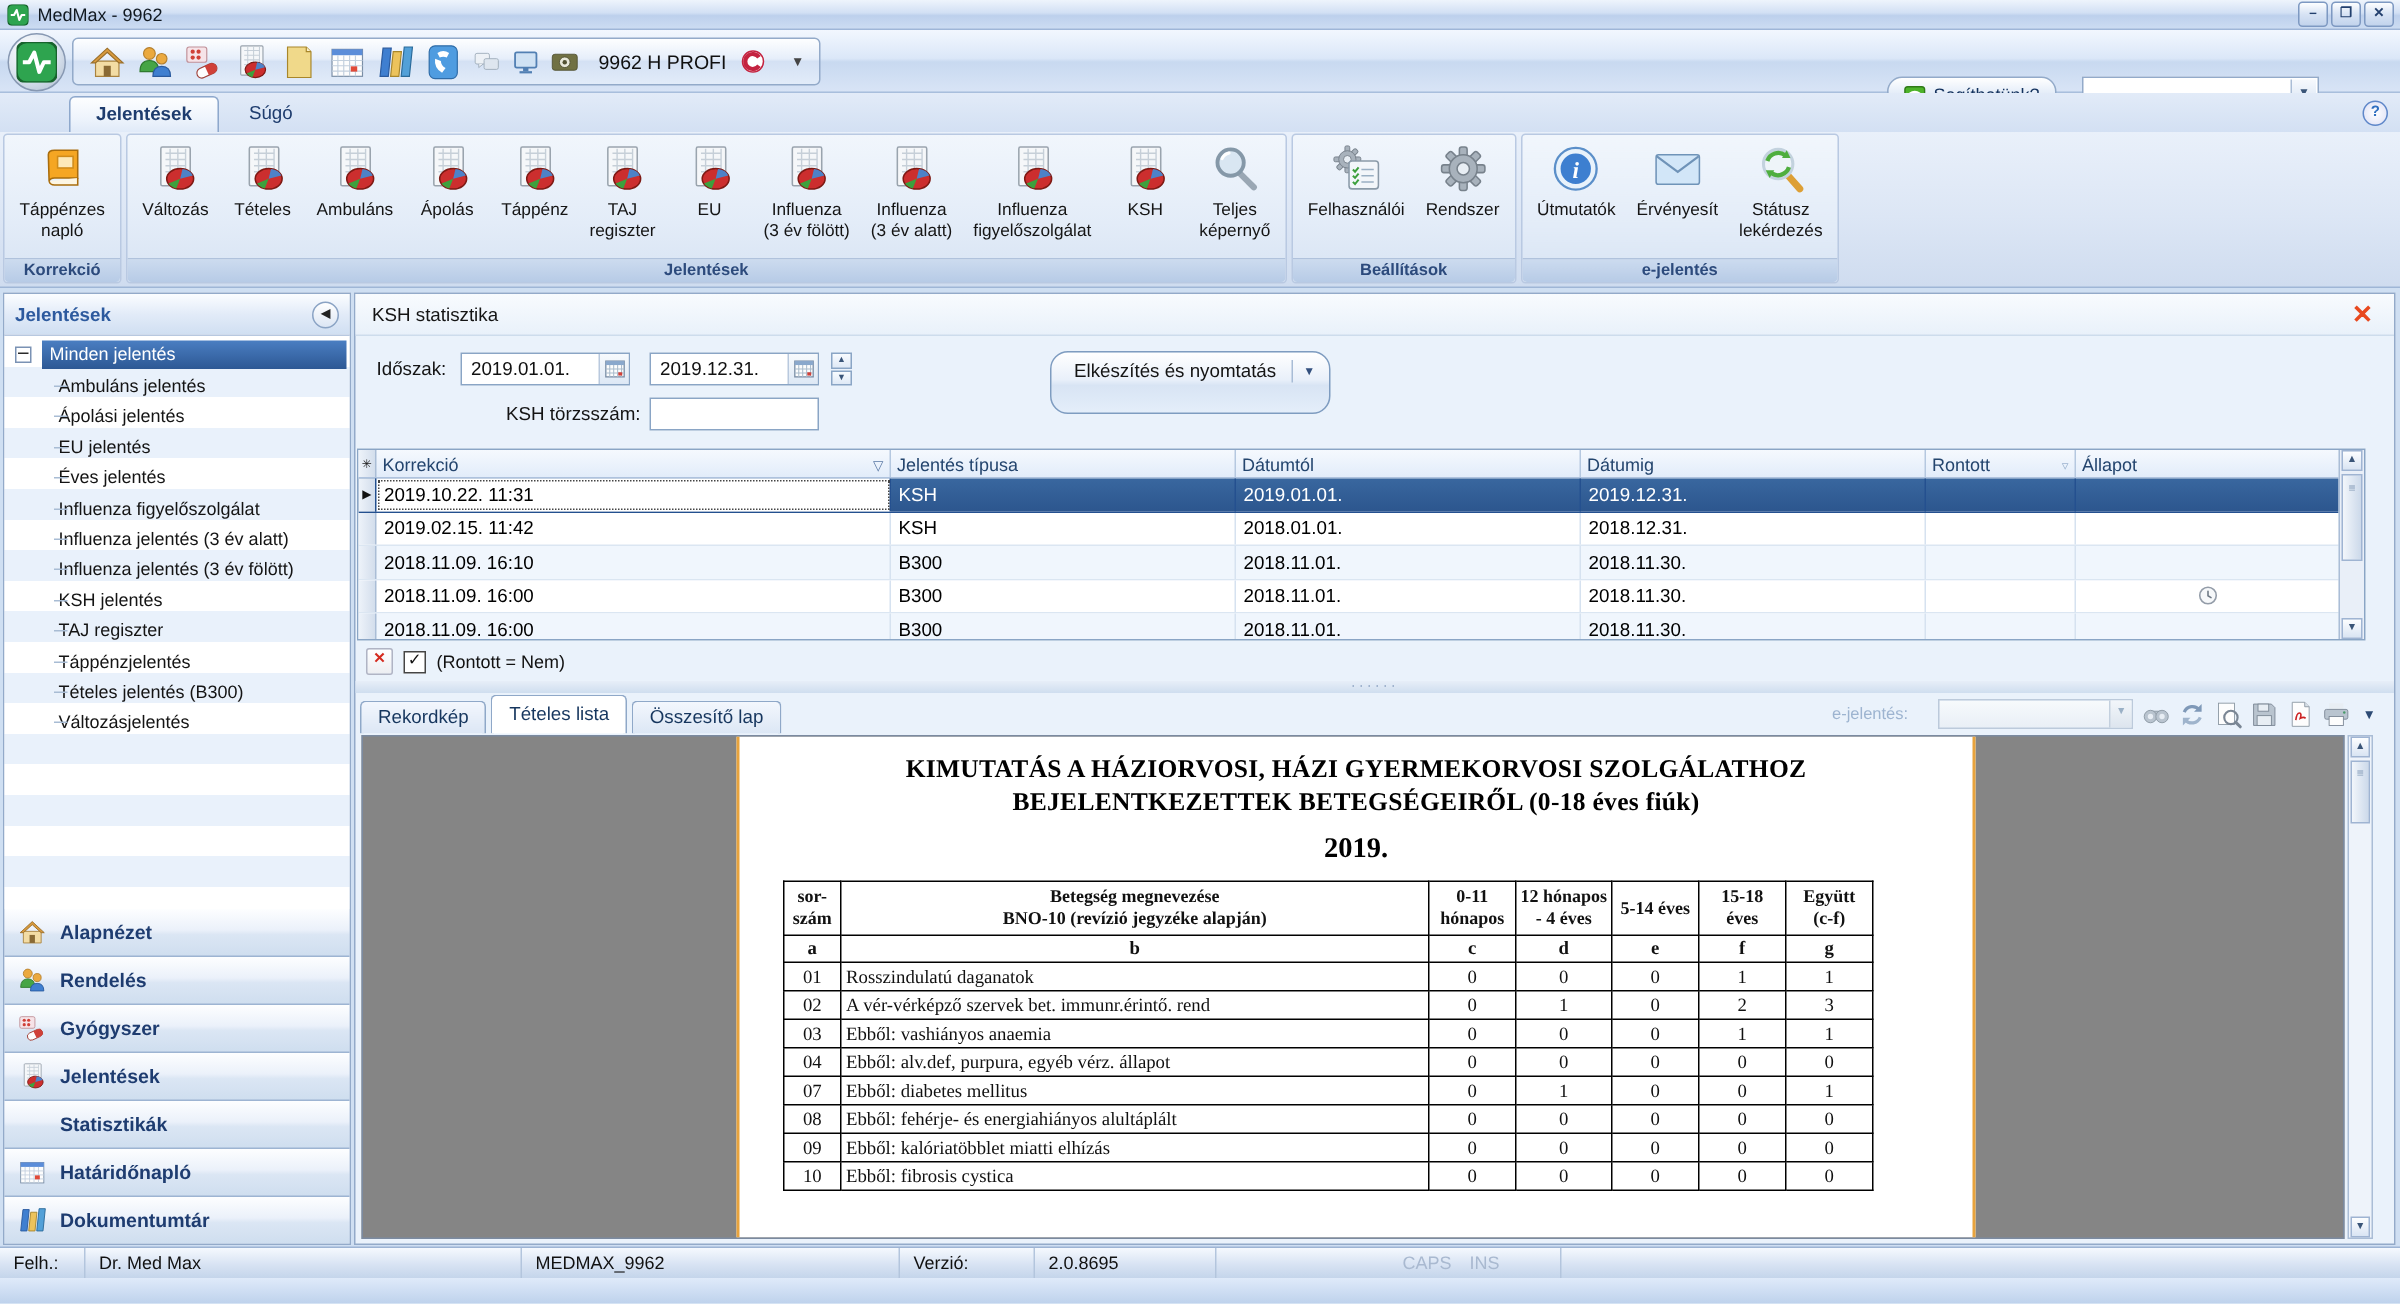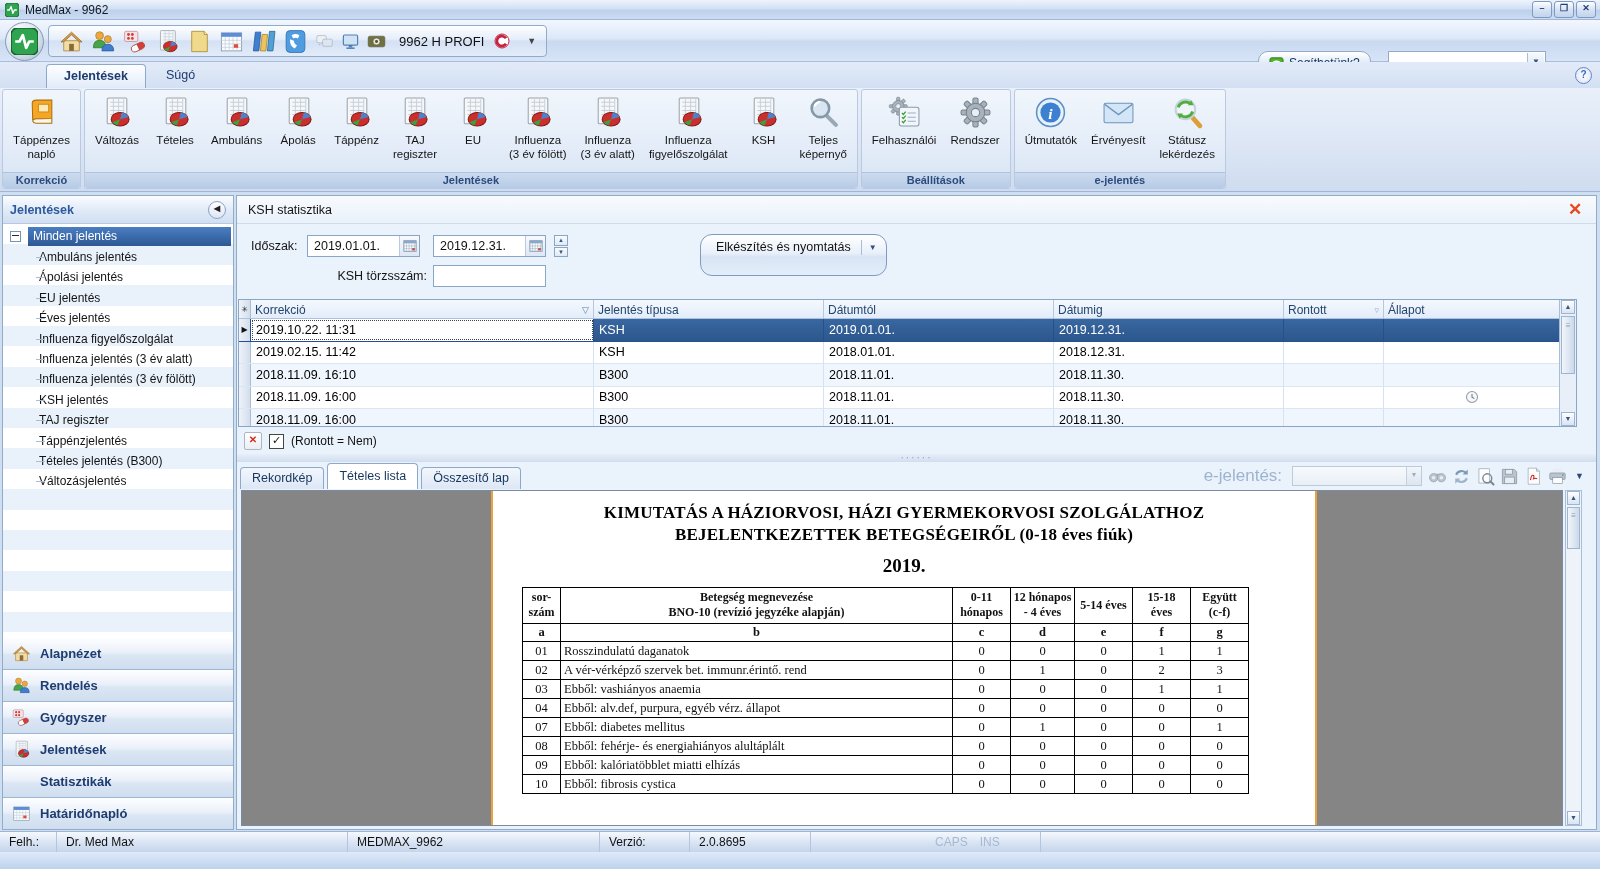--- a/index.html
+++ b/index.html
@@ -144,21 +144,21 @@
   .cbx{width:13px;height:13px;border:1px solid #454545;background:#fff;font-size:11px;line-height:11px;
     text-align:center;color:#111;}
   .splitter{position:absolute;left:0;right:0;top:258px;height:8px;background:linear-gradient(#e7eef8,#cfdeef);}
   .splitter::after{content:'······';display:block;text-align:center;color:#8aa0c0;font-size:10px;line-height:7px;letter-spacing:2px;}
   
   .viewtabs{position:absolute;left:3px;top:267px;right:0;height:26px;display:flex;align-items:flex-end;}
   .vtab{height:21px;line-height:20px;padding:0 11px;border:1px solid #8fa8c8;border-bottom:none;
     border-radius:4px 4px 0 0;background:linear-gradient(#f3f7fd,#dce7f5);margin-right:3px;color:#16365e;font-size:12.5px;}
   .vtab.active{height:25px;line-height:24px;background:#fff;z-index:2;}
   .ejrow{position:absolute;right:12px;top:270px;display:flex;align-items:center;gap:6px;}
-  .ejlabel{color:#9db4d0;font-size:17px;margin-right:4px;}
+  .ejlabel{color:#9db4d0;font-size:11px;margin-right:14px;}
   .ejcombo{width:128px;height:18px;background:linear-gradient(#f7fafc,#e9eff6);border:1px solid #bccadb;position:relative;}
   .ejcombo .caretbtn{position:absolute;right:0;top:0;bottom:0;width:14px;background:linear-gradient(#f2f6fa,#dde5ee);
     border-left:1px solid #c3d0de;font-size:7px;color:#9ab0c6;text-align:center;line-height:16px;}
   .pticon{width:19px;height:19px;}
   .ptcaret{font-size:9px;color:#2c4a74;margin-left:2px;}
   
   .preview{position:absolute;left:4px;top:294px;right:33px;bottom:3px;background:#858585;
     border:1px solid #7b8aa0;box-sizing:border-box;overflow:hidden;display:flex;}
   .page{margin-left:249px;width:826px;background:#fff;border-left:2px solid #e8a33d;border-right:2px solid #e8a33d;
     box-sizing:border-box;padding-top:11px;flex:0 0 auto;}
@@ -671,20 +671,30 @@
       <div class="navbtn">
         <span class="icon ">
           <svg viewBox="0 0 32 32">
             <rect x="3" y="5" width="26" height="23" fill="#fdfdfd" stroke="#7a8ea6"></rect>
             <rect x="3" y="5" width="26" height="5" fill="#5b8dd9"></rect>
             <path d="M8 10v18M13 10v18M18 10v18M23 10v18M3 14.5h26M3 19h26M3 23.5h26" stroke="#c3d0de" stroke-width="1"></path>
             <rect x="19" y="19.5" width="5.5" height="4.5" fill="#e04a38"></rect>
           </svg>
         </span>
         <span>Határidőnapló</span>
+      </div>
+      <div class="navbtn">
+        <span class="icon ">
+          <svg viewBox="0 0 32 32">
+            <rect x="6" y="4" width="7" height="24" fill="#3f7fd0" stroke="#2a5a9e" transform="skewX(-6)"></rect>
+            <rect x="15" y="7" width="7" height="21" fill="#ecc35c" stroke="#a8862a" transform="skewX(-6)"></rect>
+            <rect x="24" y="3" width="7" height="25" fill="#52a0d8" stroke="#2a6a9a" transform="skewX(-6)"></rect>
+          </svg>
+        </span>
+        <span>Dokumentumtár</span>
       </div>
     </div>
 </div>
 
 <div class="mainpanel">
   <div class="mphead">
     <span>KSH statisztika</span>
     <div class="mpclose">✕</div>
   </div>
 

